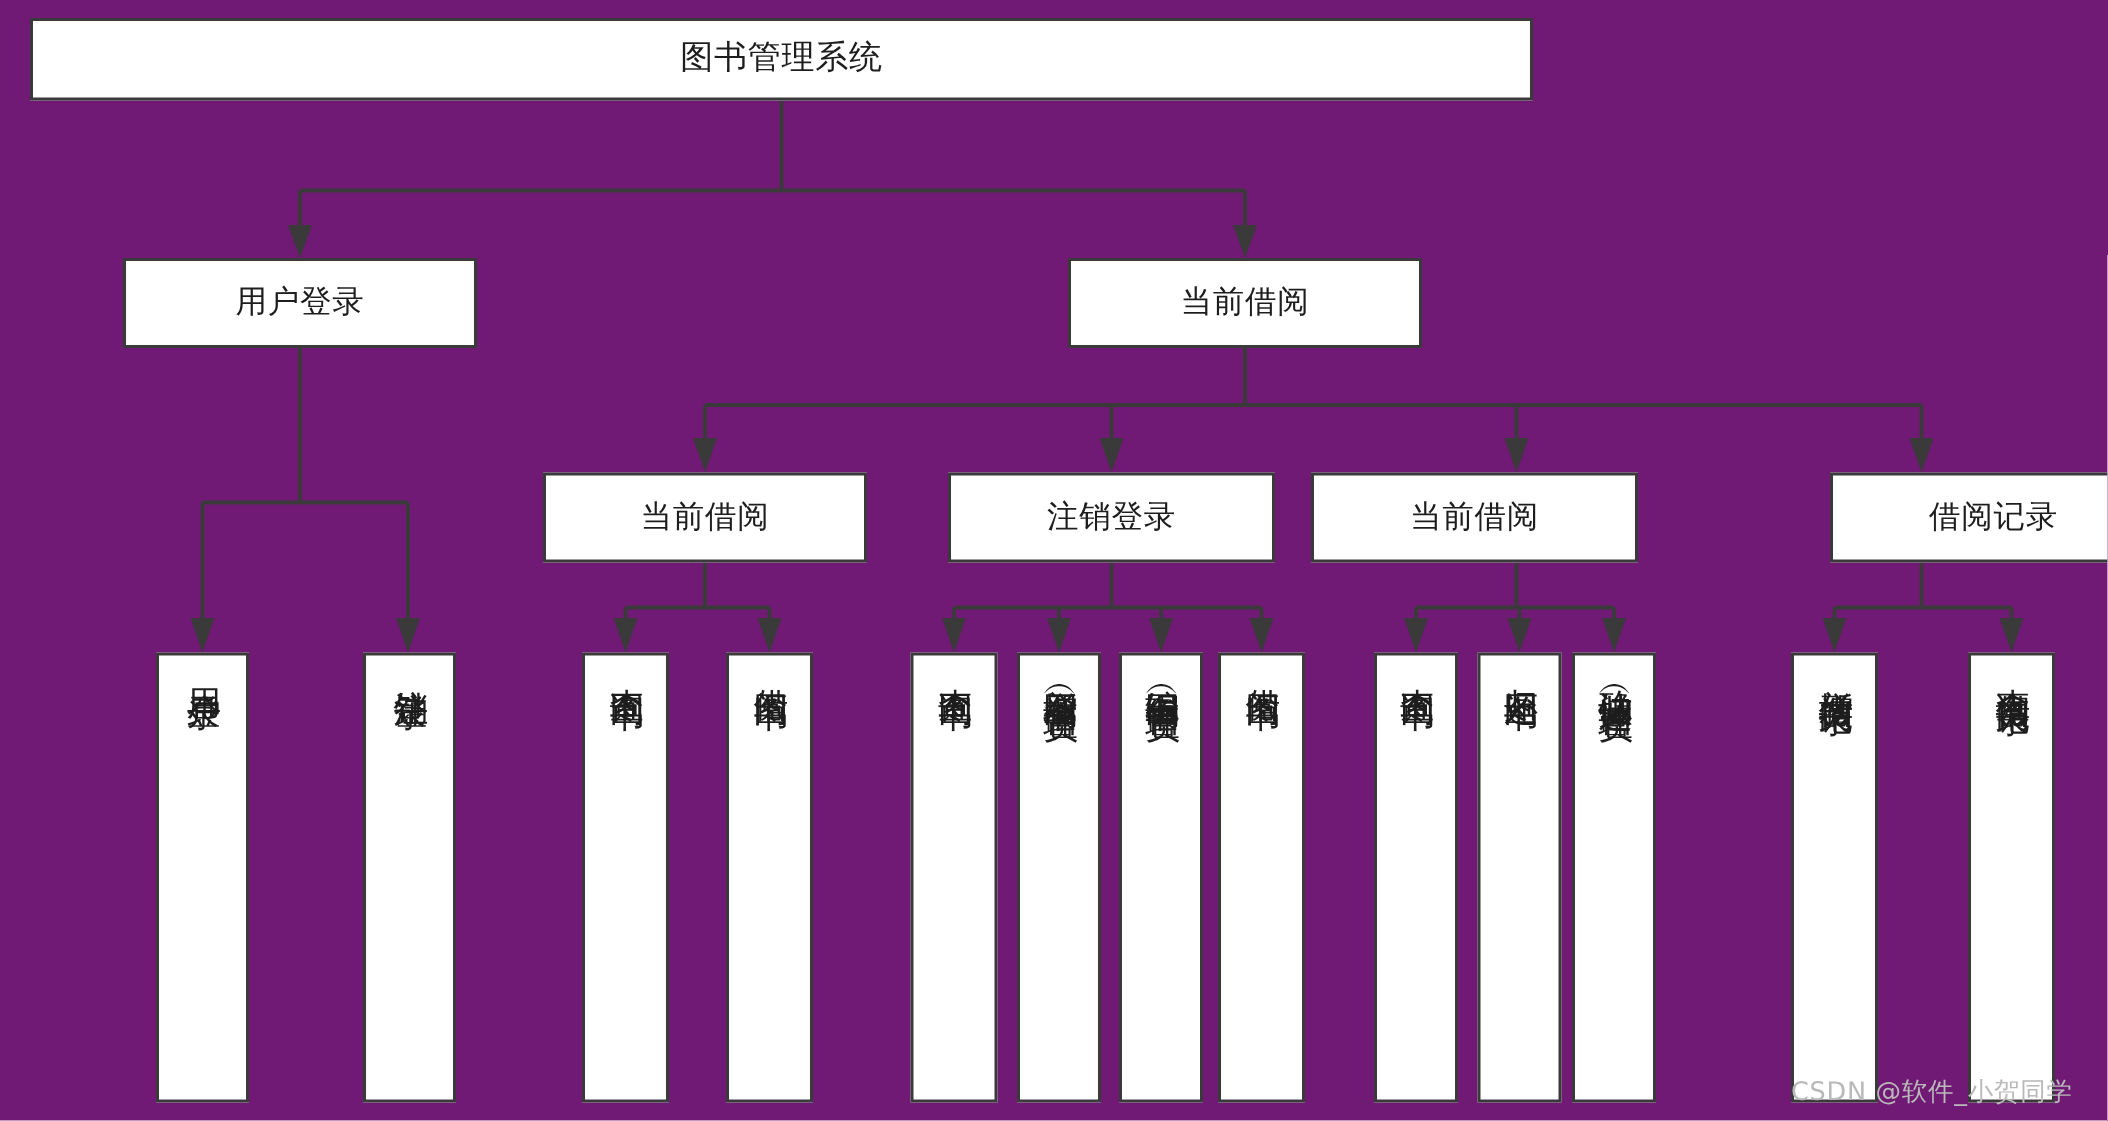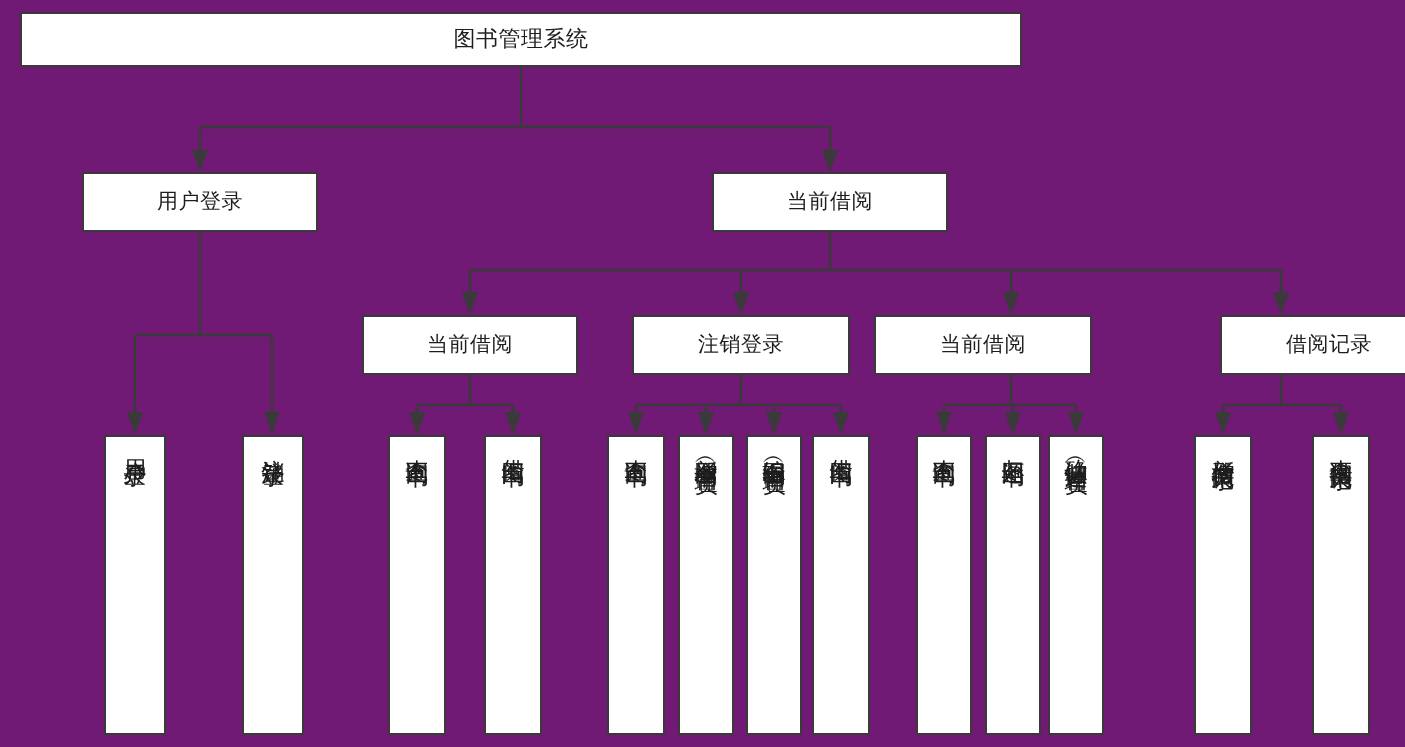--- a/index.html
+++ b/index.html
@@ -209,14 +209,15 @@
   <div class="node v" style="left: 1048px; top: 435px; width: 56px; height: 300px;">
     <span class="node-label">确认归还（管理员）</span>
   </div>
   <div class="node v" style="left: 1194px; top: 435px; width: 58px; height: 300px;">
     <span class="node-label">新增借阅记录</span>
   </div>
   <div class="node v" style="left: 1312px; top: 435px; width: 58px; height: 300px;">
     <span class="node-label">查询借阅记录</span>
   </div>
 
+  <div class="watermark" style="left:1194px; top:716px;">CSDN @软件_小贺同学</div>
 
 </div>
 
 </body></html>

